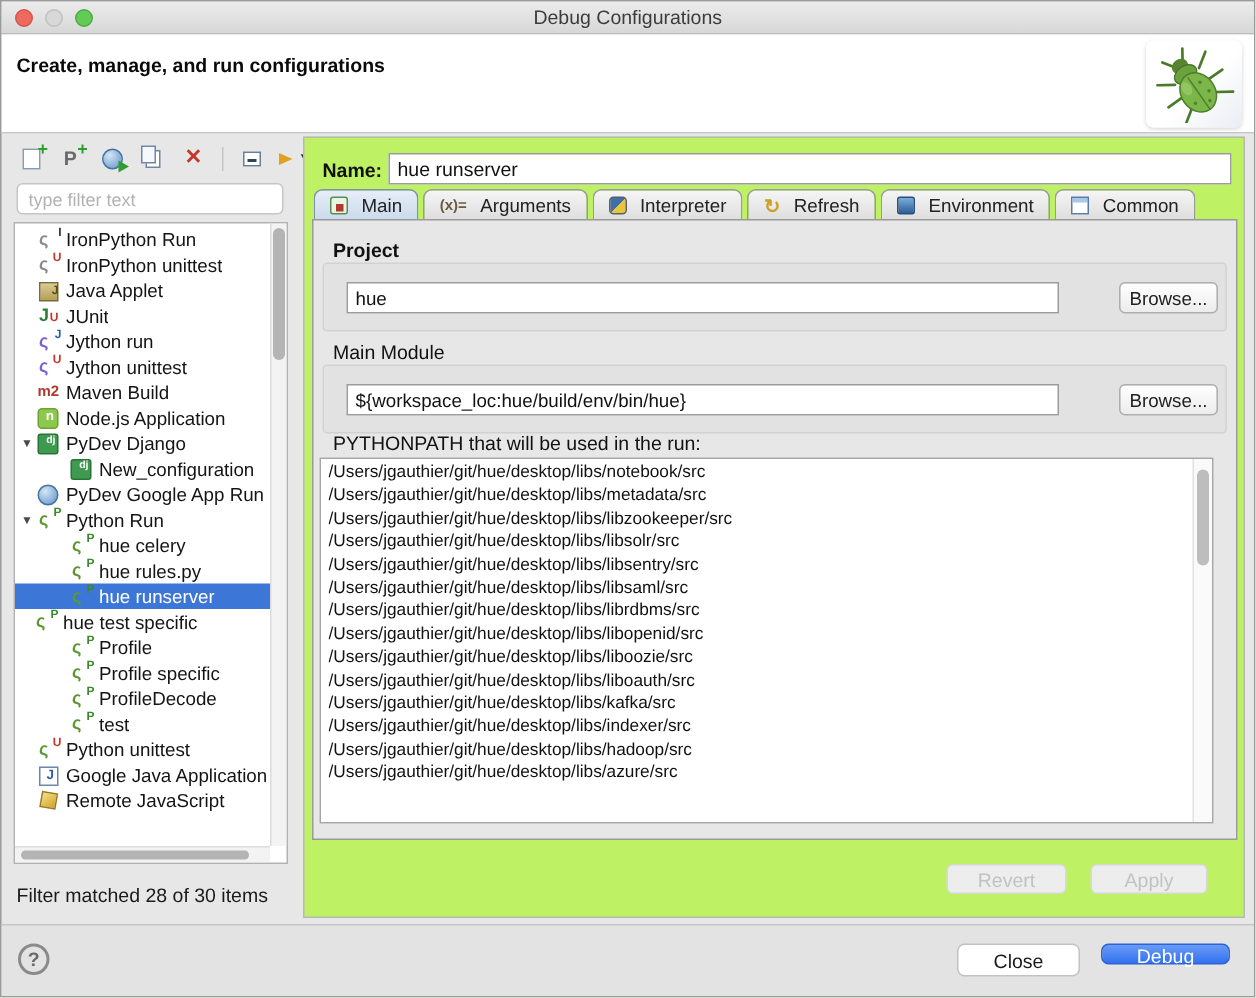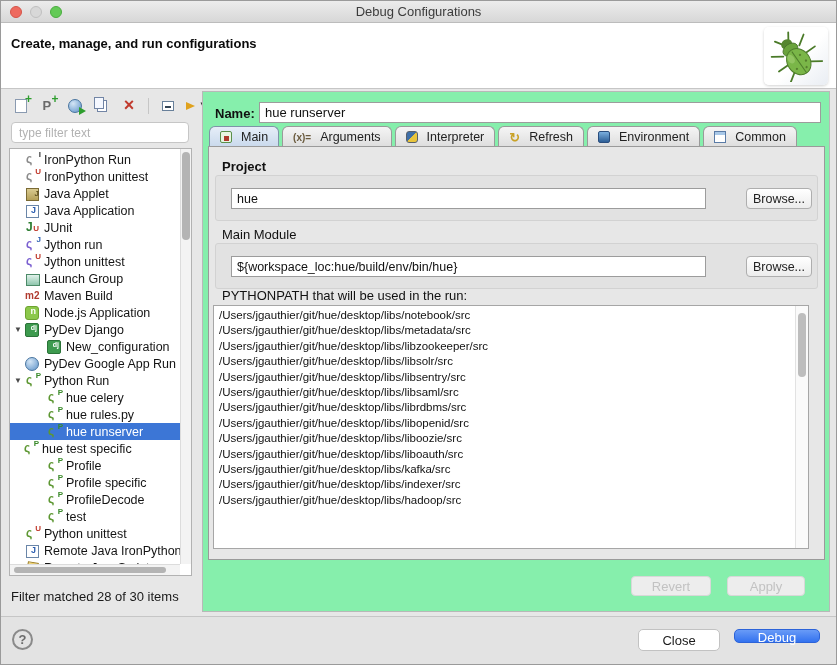--- a/index.html
+++ b/index.html
@@ -111,21 +111,21 @@
 
   .vscroll { position:absolute; right:0; top:0; bottom:11px; width:11px; background:#f3f3f3; border-left:1px solid #dcdcdc; }
   .vthumb { position:absolute; left:1px; right:1px; top:3px; height:88px; background:#b4b4b4; border-radius:4px; }
   .hscroll { position:absolute; left:0; right:11px; bottom:0; height:11px; background:#f3f3f3; border-top:1px solid #dcdcdc; }
   .hthumb { position:absolute; top:2px; bottom:2px; left:4px; width:152px; background:#b4b4b4; border-radius:4px; }
 
   .filter-status { position:absolute; left:10px; top:588px; font-size:13px; color:#1a1a1a; }
 
   
   .config-outline { position:absolute; left:201px; top:90px; width:628px; height:521px;
-      border:1px solid #b8b8b8; background:#86efac; }
+      border:1px solid #b8b8b8; background:#bef264; }
   .name-label { position:absolute; left:12px; top:14px; font-size:13px; font-weight:bold; color:#111; }
   .name-input { position:absolute; left:56px; top:10px; width:562px; height:21px; border:1px solid #9c9c9c;
       background:#fff; font-family:"Liberation Sans",sans-serif; font-size:13px; color:#111; padding:0 5px; outline:none; }
 
   .tabs { position:absolute; left:6px; top:34px; height:21px; display:flex; align-items:flex-end; }
   .tab { height:21px; display:flex; align-items:center; gap:9px; padding:0 10px; margin-right:3px;
       border:1px solid #9a9a9a; border-bottom:none; border-radius:6px 6px 0 0;
       background:linear-gradient(#f5f5f5,#dddddd); font-size:12.5px; color:#222; }
   .tab.active { background:linear-gradient(#e6eef8,#c9d9ec); border-color:#7f93a8; }
   .tabicon { position:relative; display:inline-block; }
@@ -260,42 +260,32 @@
           <span class="ticon ti-ironpython-unittest"></span>
           <span class="tlabel">IronPython unittest</span>
         </div>
         <div class="tree-row" style="padding-left: 2px;">
           <span class="caret"></span>
           <span class="ticon ti-java-applet"></span>
           <span class="tlabel">Java Applet</span>
         </div>
         <div class="tree-row" style="padding-left: 2px;">
           <span class="caret"></span>
-          <span class="ticon ti-java-application"></span>
-          <span class="tlabel">Java Application</span>
-        </div>
-        <div class="tree-row" style="padding-left: 2px;">
-          <span class="caret"></span>
           <span class="ticon ti-junit"></span>
           <span class="tlabel">JUnit</span>
         </div>
         <div class="tree-row" style="padding-left: 2px;">
           <span class="caret"></span>
           <span class="ticon ti-jython-run"></span>
           <span class="tlabel">Jython run</span>
         </div>
         <div class="tree-row" style="padding-left: 2px;">
           <span class="caret"></span>
           <span class="ticon ti-jython-unittest"></span>
           <span class="tlabel">Jython unittest</span>
-        </div>
-        <div class="tree-row" style="padding-left: 2px;">
-          <span class="caret"></span>
-          <span class="ticon ti-launch-group"></span>
-          <span class="tlabel">Launch Group</span>
         </div>
         <div class="tree-row" style="padding-left: 2px;">
           <span class="caret"></span>
           <span class="ticon ti-maven-build"></span>
           <span class="tlabel">Maven Build</span>
         </div>
         <div class="tree-row" style="padding-left: 2px;">
           <span class="caret"></span>
           <span class="ticon ti-nodejs-application"></span>
           <span class="tlabel">Node.js Application</span>
@@ -361,21 +351,21 @@
           <span class="tlabel">test</span>
         </div>
         <div class="tree-row" style="padding-left: 2px;">
           <span class="caret"></span>
           <span class="ticon ti-python-unittest"></span>
           <span class="tlabel">Python unittest</span>
         </div>
         <div class="tree-row" style="padding-left: 2px;">
           <span class="caret"></span>
           <span class="ticon ti-remote-java-application"></span>
-          <span class="tlabel">Remote Java IronPython</span>
+          <span class="tlabel">Google Java Application</span>
         </div>
         <div class="tree-row" style="padding-left: 2px;">
           <span class="caret"></span>
           <span class="ticon ti-remote-javascript"></span>
           <span class="tlabel">Remote JavaScript</span>
         </div>
       </div>
     <div class="vscroll">
       <div class="vthumb"></div>
     </div>
@@ -439,20 +429,21 @@
             <div class="pp-line">/Users/jgauthier/git/hue/desktop/libs/libsolr/src</div>
             <div class="pp-line">/Users/jgauthier/git/hue/desktop/libs/libsentry/src</div>
             <div class="pp-line">/Users/jgauthier/git/hue/desktop/libs/libsaml/src</div>
             <div class="pp-line">/Users/jgauthier/git/hue/desktop/libs/librdbms/src</div>
             <div class="pp-line">/Users/jgauthier/git/hue/desktop/libs/libopenid/src</div>
             <div class="pp-line">/Users/jgauthier/git/hue/desktop/libs/liboozie/src</div>
             <div class="pp-line">/Users/jgauthier/git/hue/desktop/libs/liboauth/src</div>
             <div class="pp-line">/Users/jgauthier/git/hue/desktop/libs/kafka/src</div>
             <div class="pp-line">/Users/jgauthier/git/hue/desktop/libs/indexer/src</div>
             <div class="pp-line">/Users/jgauthier/git/hue/desktop/libs/hadoop/src</div>
+            <div class="pp-line">/Users/jgauthier/git/hue/desktop/libs/azure/src</div>
           </div>
         <div class="pp-scroll">
           <div class="pp-thumb"></div>
         </div>
       </div>
     </div>
 
     <button class="btn-disabled revert-btn" disabled="">Revert</button>
     <button class="btn-disabled apply-btn" disabled="">Apply</button>
   </div>

